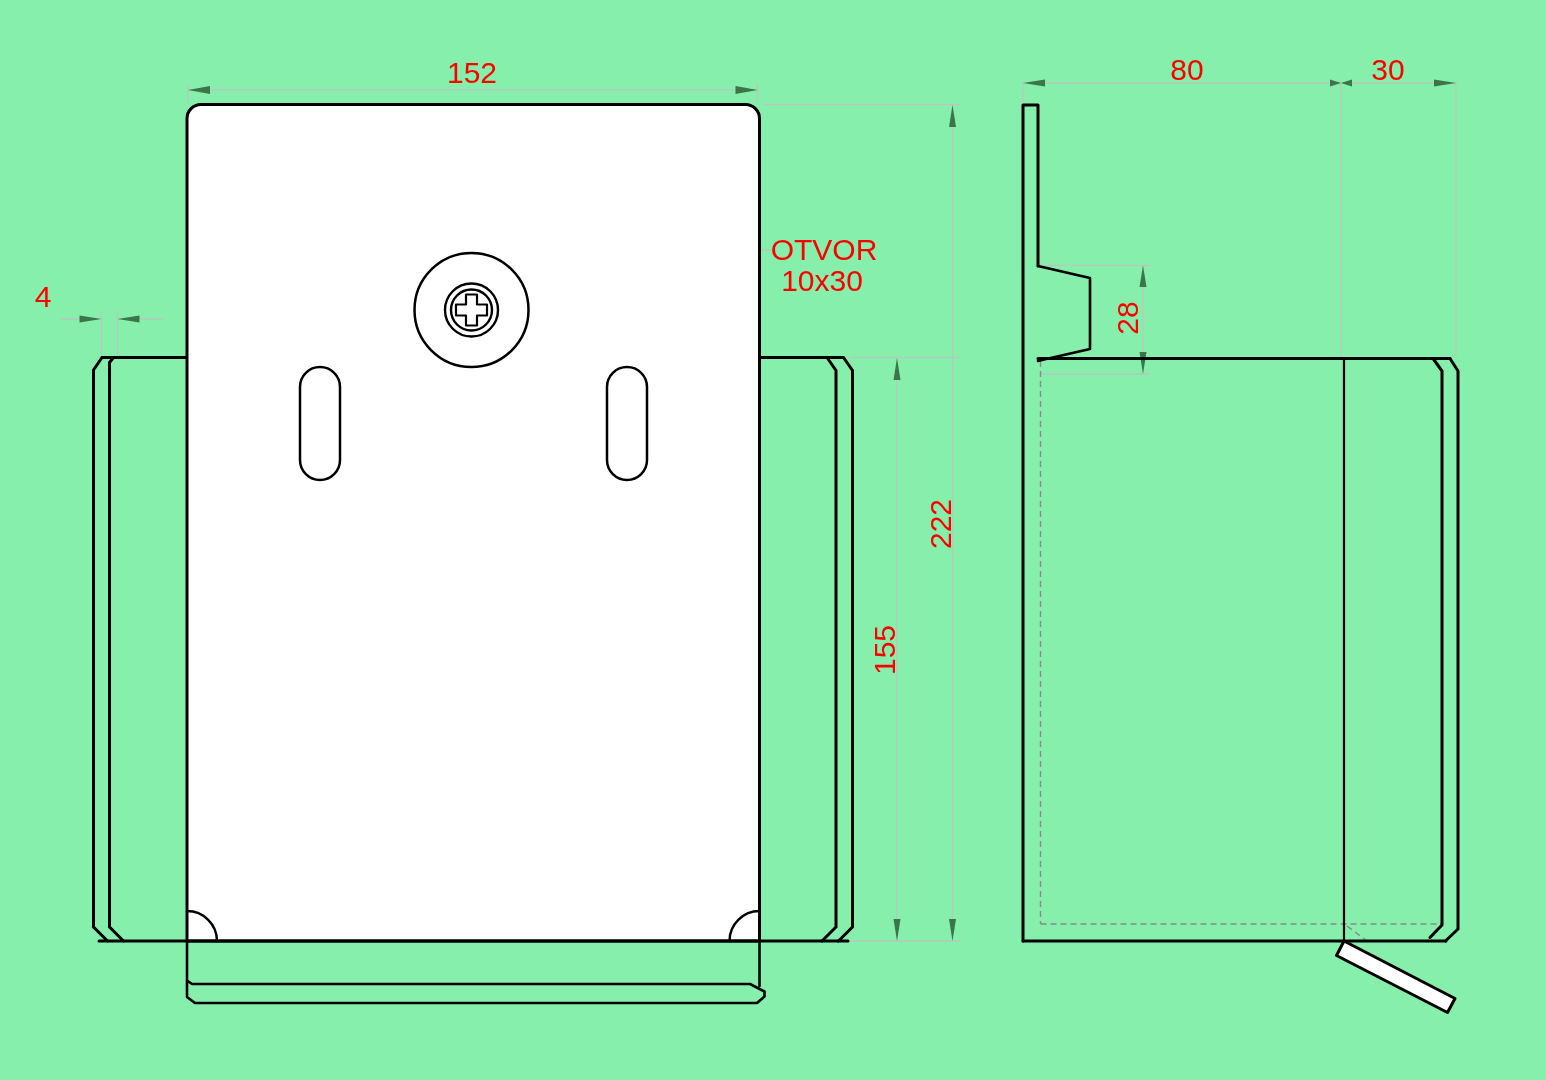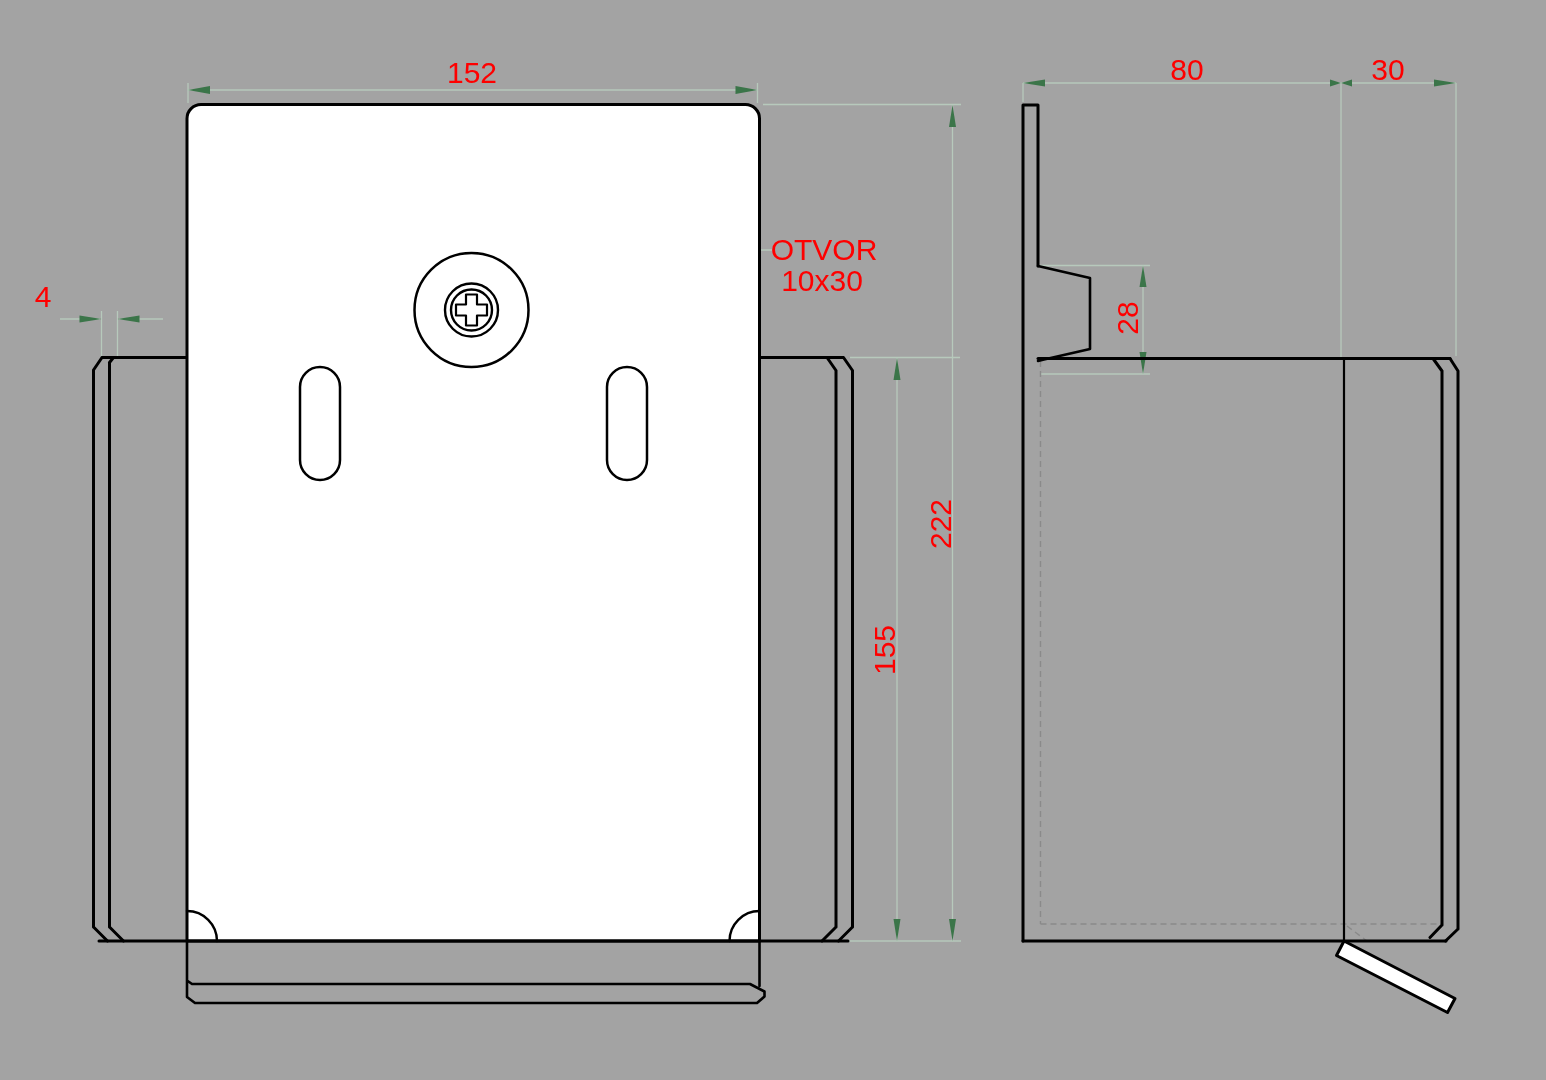--- a/index.html
+++ b/index.html
@@ -8,21 +8,21 @@
     background: #ffffff;
     width: 1546px;
     height: 1080px;
     overflow: hidden;
     font-family: "Liberation Sans", sans-serif;
   }
   .drawing-wrap {
     width: 1546px;
     height: 1080px;
     position: relative;
-    background: #a3a3a3;
+    background: #86efac;
   }
   svg text {
     font-family: "Liberation Sans", sans-serif;
     font-size: 30px;
   }
 </style>
 </head>
 <body>
 
 <div class="drawing-wrap">

